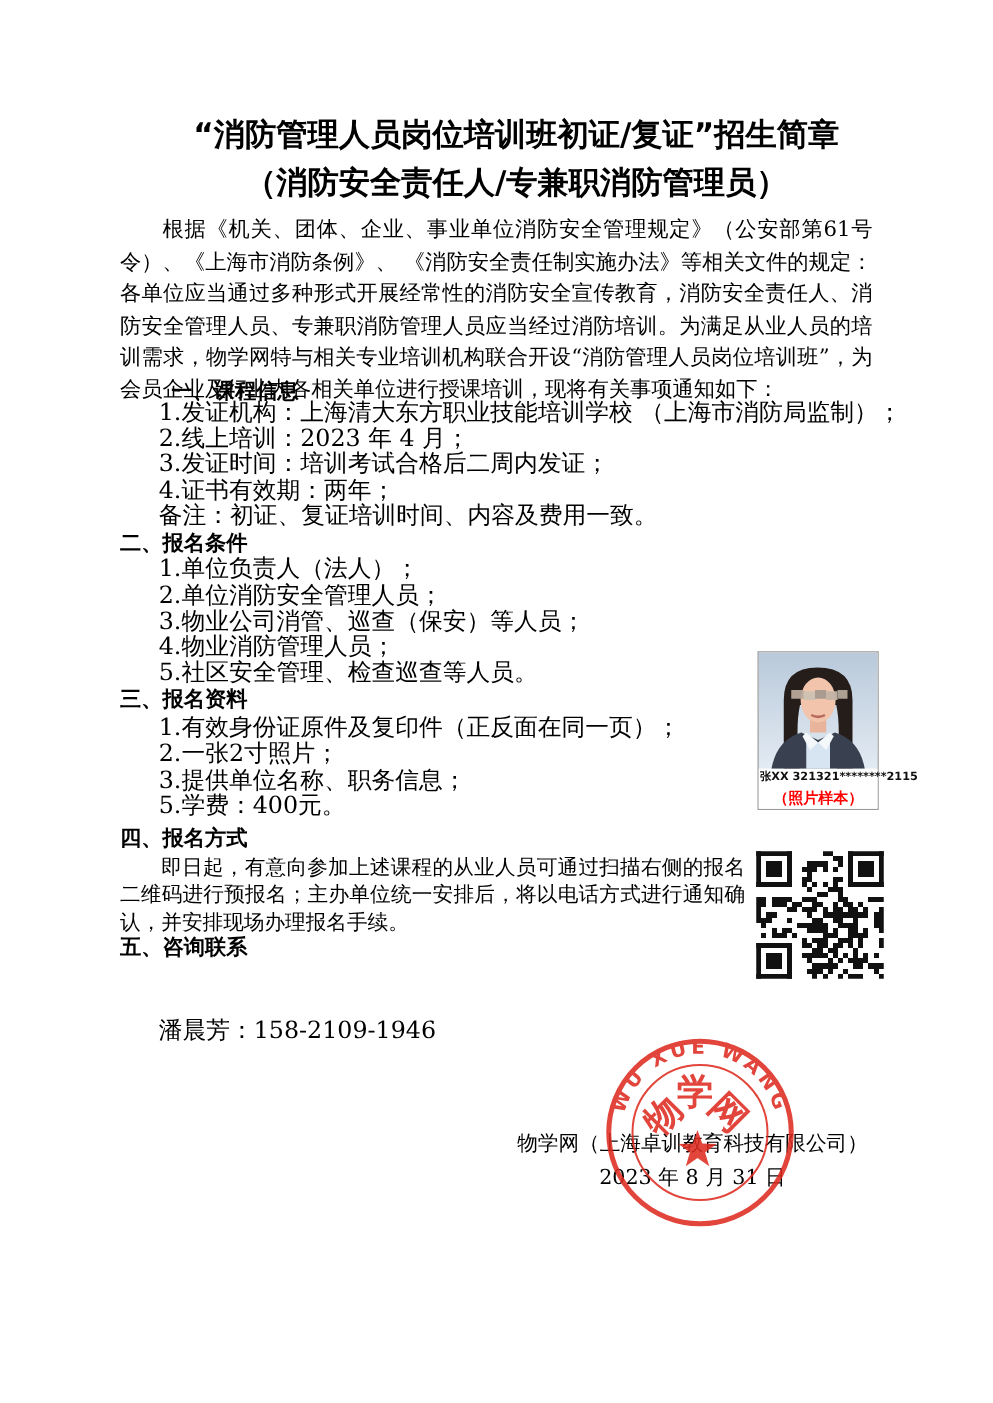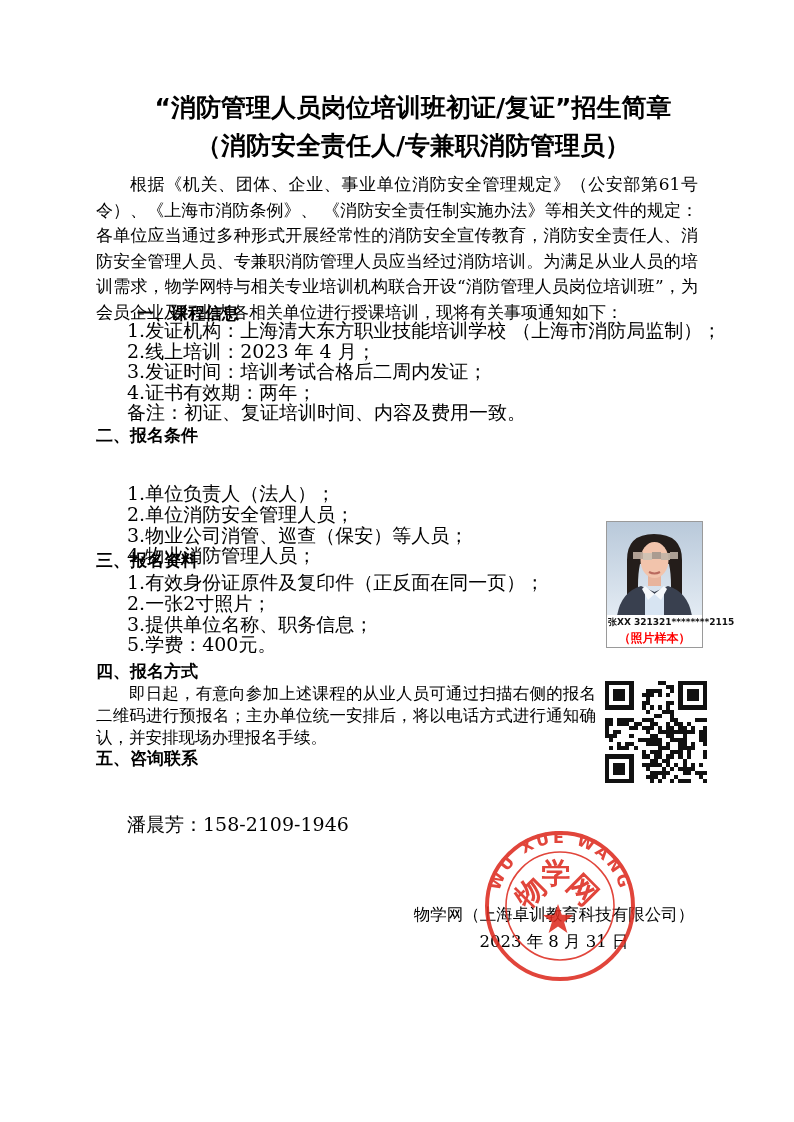--- a/index.html
+++ b/index.html
@@ -12,21 +12,21 @@
   #title2{top:130px;}
 
   .intro{position:absolute;left:96px;top:172px;width:602px;font-size:17px;line-height:25.5px;
          text-align:justify;text-indent:2em;}
 
   .sec-h{position:absolute;left:96px;font-size:17px;line-height:22px;}
   #s1h{top:302px;margin-left:41px;} #s2h{top:424px;} #s3h{top:549px;} #s4h{top:660px;} #s5h{top:747px;}
 
   .list{position:absolute;left:127px;font-size:19px;}
   #s1list{top:320px;line-height:20.6px;}
-  #s2list{top:445px;line-height:20.8px;margin-top:38px;}
+  #s2list{top:445px;line-height:20.8px;}
   #s3list{top:572px;line-height:20.8px;}
   #s5contact{top:814px;line-height:21px;}
 
   #s4para{position:absolute;left:96px;top:683px;width:500px;font-size:16.5px;line-height:22px;
           text-align:justify;text-indent:2em;}
 
   
   .photo-frame{position:absolute;left:606px;top:521px;width:97px;height:127px;background:#fff;
                border:1px solid #9a9a9a;box-sizing:border-box;display:flex;flex-direction:column;}
   .portrait{flex:1 1 auto;overflow:hidden;}
@@ -64,20 +64,21 @@
     <div>4.证书有效期：两年；</div>
     <div>备注：初证、复证培训时间、内容及费用一致。</div>
   </div>
 
   <div id="s2h" class="sec-h hei">二、报名条件</div>
   <div id="s2list" class="list">
     <div>1.单位负责人（法人）；</div>
     <div>2.单位消防安全管理人员；</div>
     <div>3.物业公司消管、巡查（保安）等人员；</div>
     <div>4.物业消防管理人员；</div>
+    <div>5.社区安全管理、检查巡查等人员。</div>
   </div>
 
   <div id="s3h" class="sec-h hei">三、报名资料</div>
   <div id="s3list" class="list">
     <div>1.有效身份证原件及复印件（正反面在同一页）；</div>
     <div>2.一张2寸照片；</div>
     <div>3.提供单位名称、职务信息；</div>
     <div>5.学费：400元。</div>
   </div>
 

